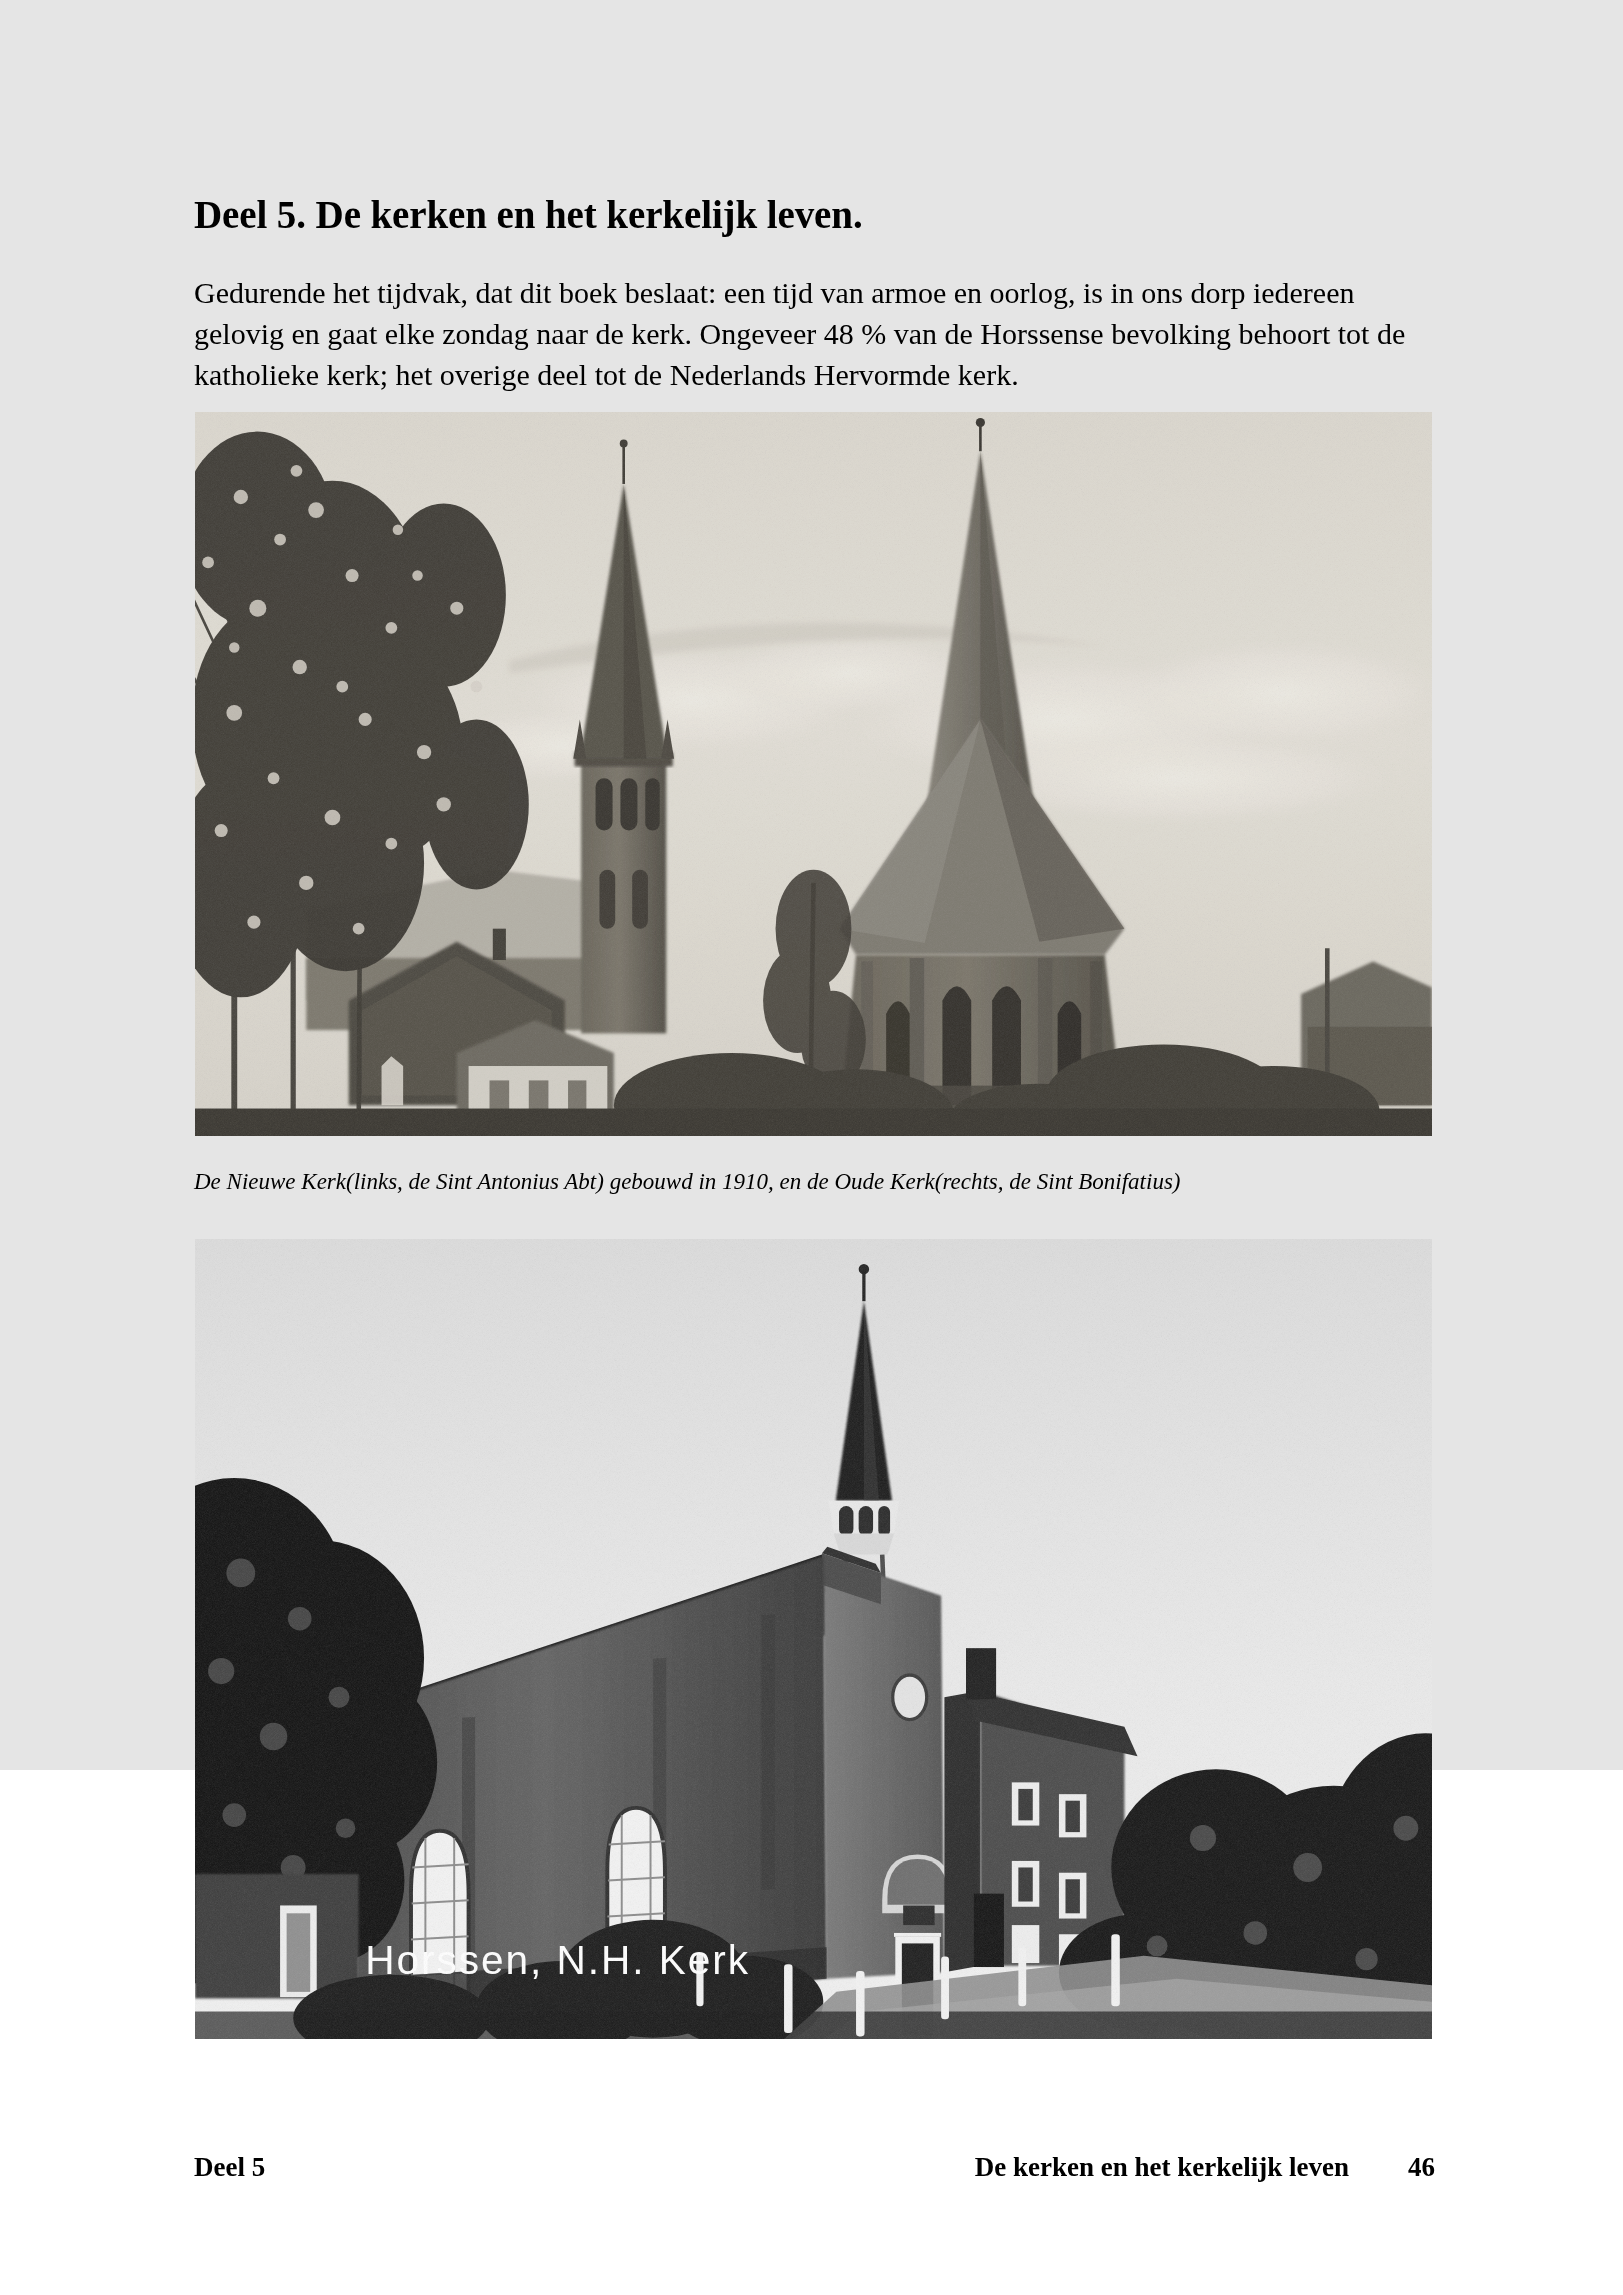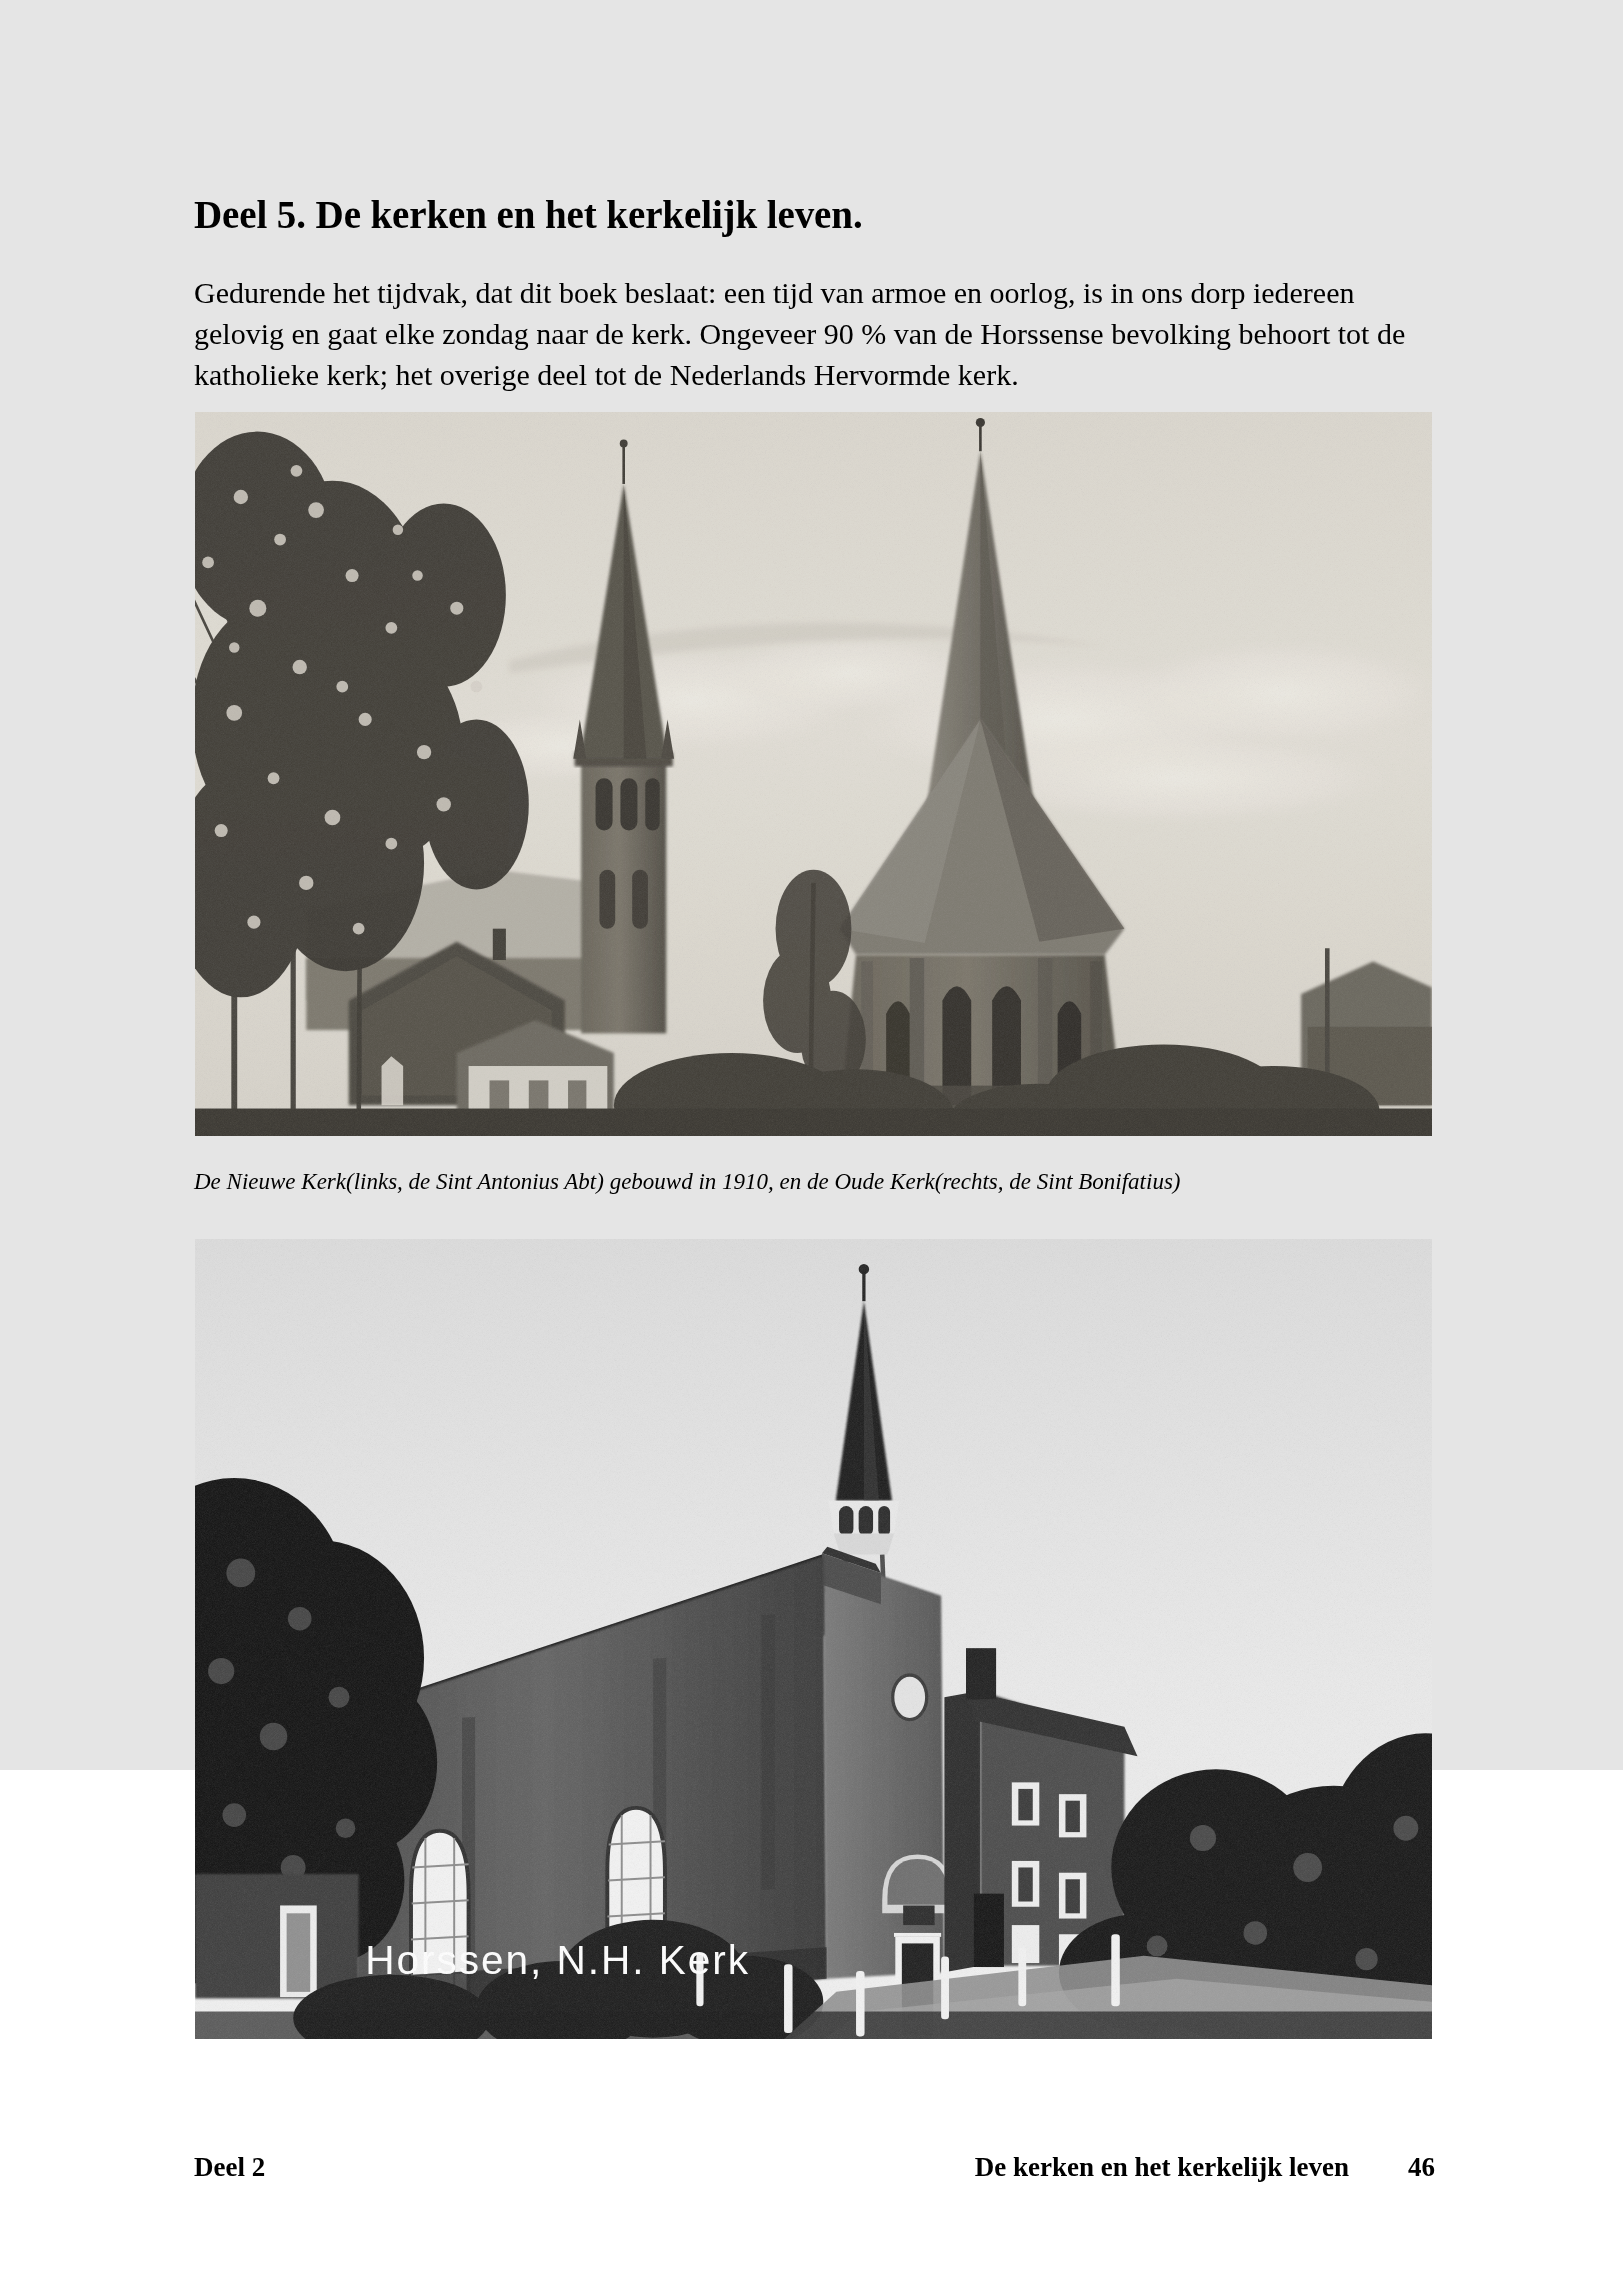--- a/index.html
+++ b/index.html
@@ -103,21 +103,21 @@
   .footer-right  { flex: 0 0 auto; }
 </style>
 </head>
 <body>
 
 <div class="page">
 
   <div class="content">
     <h1 class="doc-title">Deel 5. De kerken en het kerkelijk leven.</h1>
 
-    <p class="body-par">Gedurende het tijdvak, dat dit boek beslaat: een tijd van armoe en oorlog, is in ons dorp iedereen gelovig en gaat elke zondag naar de kerk. Ongeveer 90 % van de Horssense bevolking behoort tot de katholieke kerk; het overige deel tot de Nederlands Hervormde kerk.</p>
+    <p class="body-par">Gedurende het tijdvak, dat dit boek beslaat: een tijd van armoe en oorlog, is in ons dorp iedereen gelovig en gaat elke zondag naar de kerk. Ongeveer 48 % van de Horssense bevolking behoort tot de katholieke kerk; het overige deel tot de Nederlands Hervormde kerk.</p>
   </div>
 
   <div class="figure-1">
     <svg class="photo-svg" viewBox="0 0 1890 1107" preserveAspectRatio="none">
       <defs>
         <linearGradient id="sky1" x1="0" y1="0" x2="0" y2="1">
           <stop offset="0%" stop-color="#e3e0d8"></stop>
           <stop offset="45%" stop-color="#eae7df"></stop>
           <stop offset="100%" stop-color="#dedbd2"></stop>
         </linearGradient>
@@ -520,19 +520,19 @@
       </g>
 
       <text x="260" y="1122" font-family="Liberation Sans, DejaVu Sans, sans-serif" font-size="62" letter-spacing="3" fill="#ffffff">Horssen, N.H. Kerk</text>
 
       <rect x="0" y="0" width="1890" height="1222" filter="url(#grain2)" fill="none"></rect>
     </svg>
   </div>
 
 
   <div class="footer">
-    <span class="footer-left">Deel 2</span>
+    <span class="footer-left">Deel 5</span>
     <span class="footer-center">De kerken en het kerkelijk leven</span>
     <span class="footer-right">46</span>
   </div>
 
 </div>
 
 
 </body></html>

